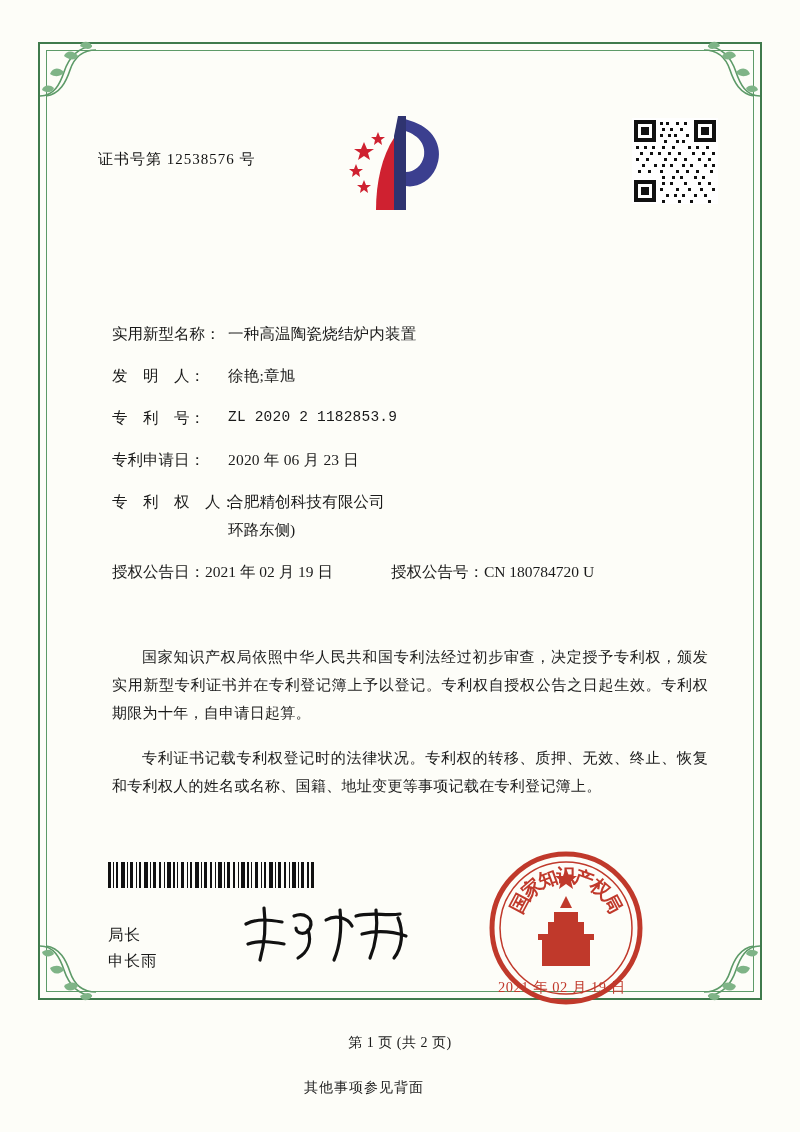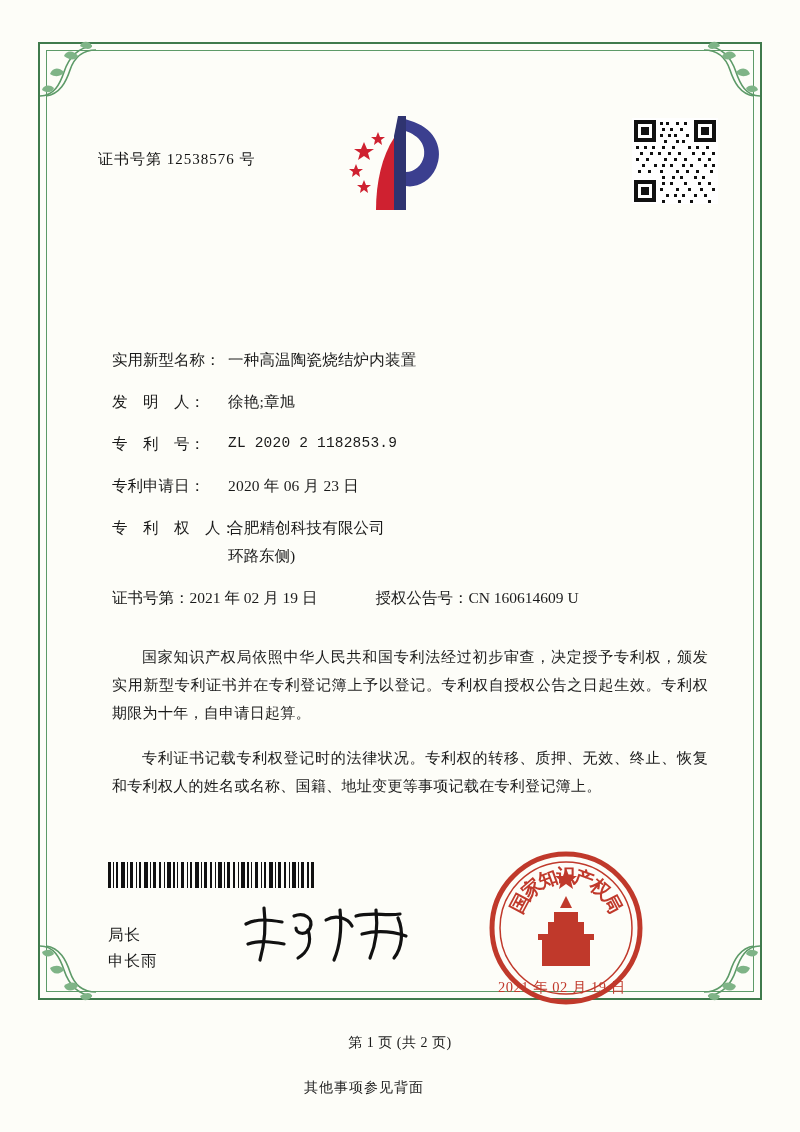--- a/index.html
+++ b/index.html
@@ -88,21 +88,21 @@
     font-size: 40px;
     font-weight: bold;
     letter-spacing: 5px;
     font-family: "DejaVu Serif", serif;
     color: #0d0d0d;
   }
 
   .fields {
     position: absolute;
     left: 112px;
-    top: 348px;
+    top: 322px;
     width: 600px;
     font-size: 15.5px;
     line-height: 1.55;
   }
   .field-row {
     display: flex;
     margin-bottom: 18px;
     align-items: flex-start;
   }
   .field-label {
@@ -384,25 +384,25 @@
     <div class="field-row">
       <div class="field-label">专利申请日：</div>
       <div class="field-value">2020 年 06 月 23 日</div>
     </div>
     <div class="field-row">
       <div class="field-label">专　利　权　人：</div>
       <div class="field-value">合肥精创科技有限公司</div>
     </div>
     <div class="addr-cont">环路东侧)</div>
     <div class="row-inline">
-      <div class="inline-part">证书号第：</div>
+      <div class="inline-part">授权公告日：</div>
       <div class="inline-part">2021 年 02 月 19 日</div>
       <div class="inline-gap"></div>
       <div class="inline-part">授权公告号：</div>
-      <div class="inline-part">CN 160614609 U</div>
+      <div class="inline-part">CN 180784720 U</div>
     </div>
   </div>
 
   <div class="para p1">
     <span class="indent">国家知识产权局依照中华人民共和国专利法经过初步审查，决定授予专利权，颁发实用新型专利证书并在专利登记簿上予以登记。专利权自授权公告之日起生效。专利权期限为十年，自申请日起算。</span>
   </div>
   <div class="para p2">
     <span class="indent">专利证书记载专利权登记时的法律状况。专利权的转移、质押、无效、终止、恢复和专利权人的姓名或名称、国籍、地址变更等事项记载在专利登记簿上。</span>
   </div>
 

